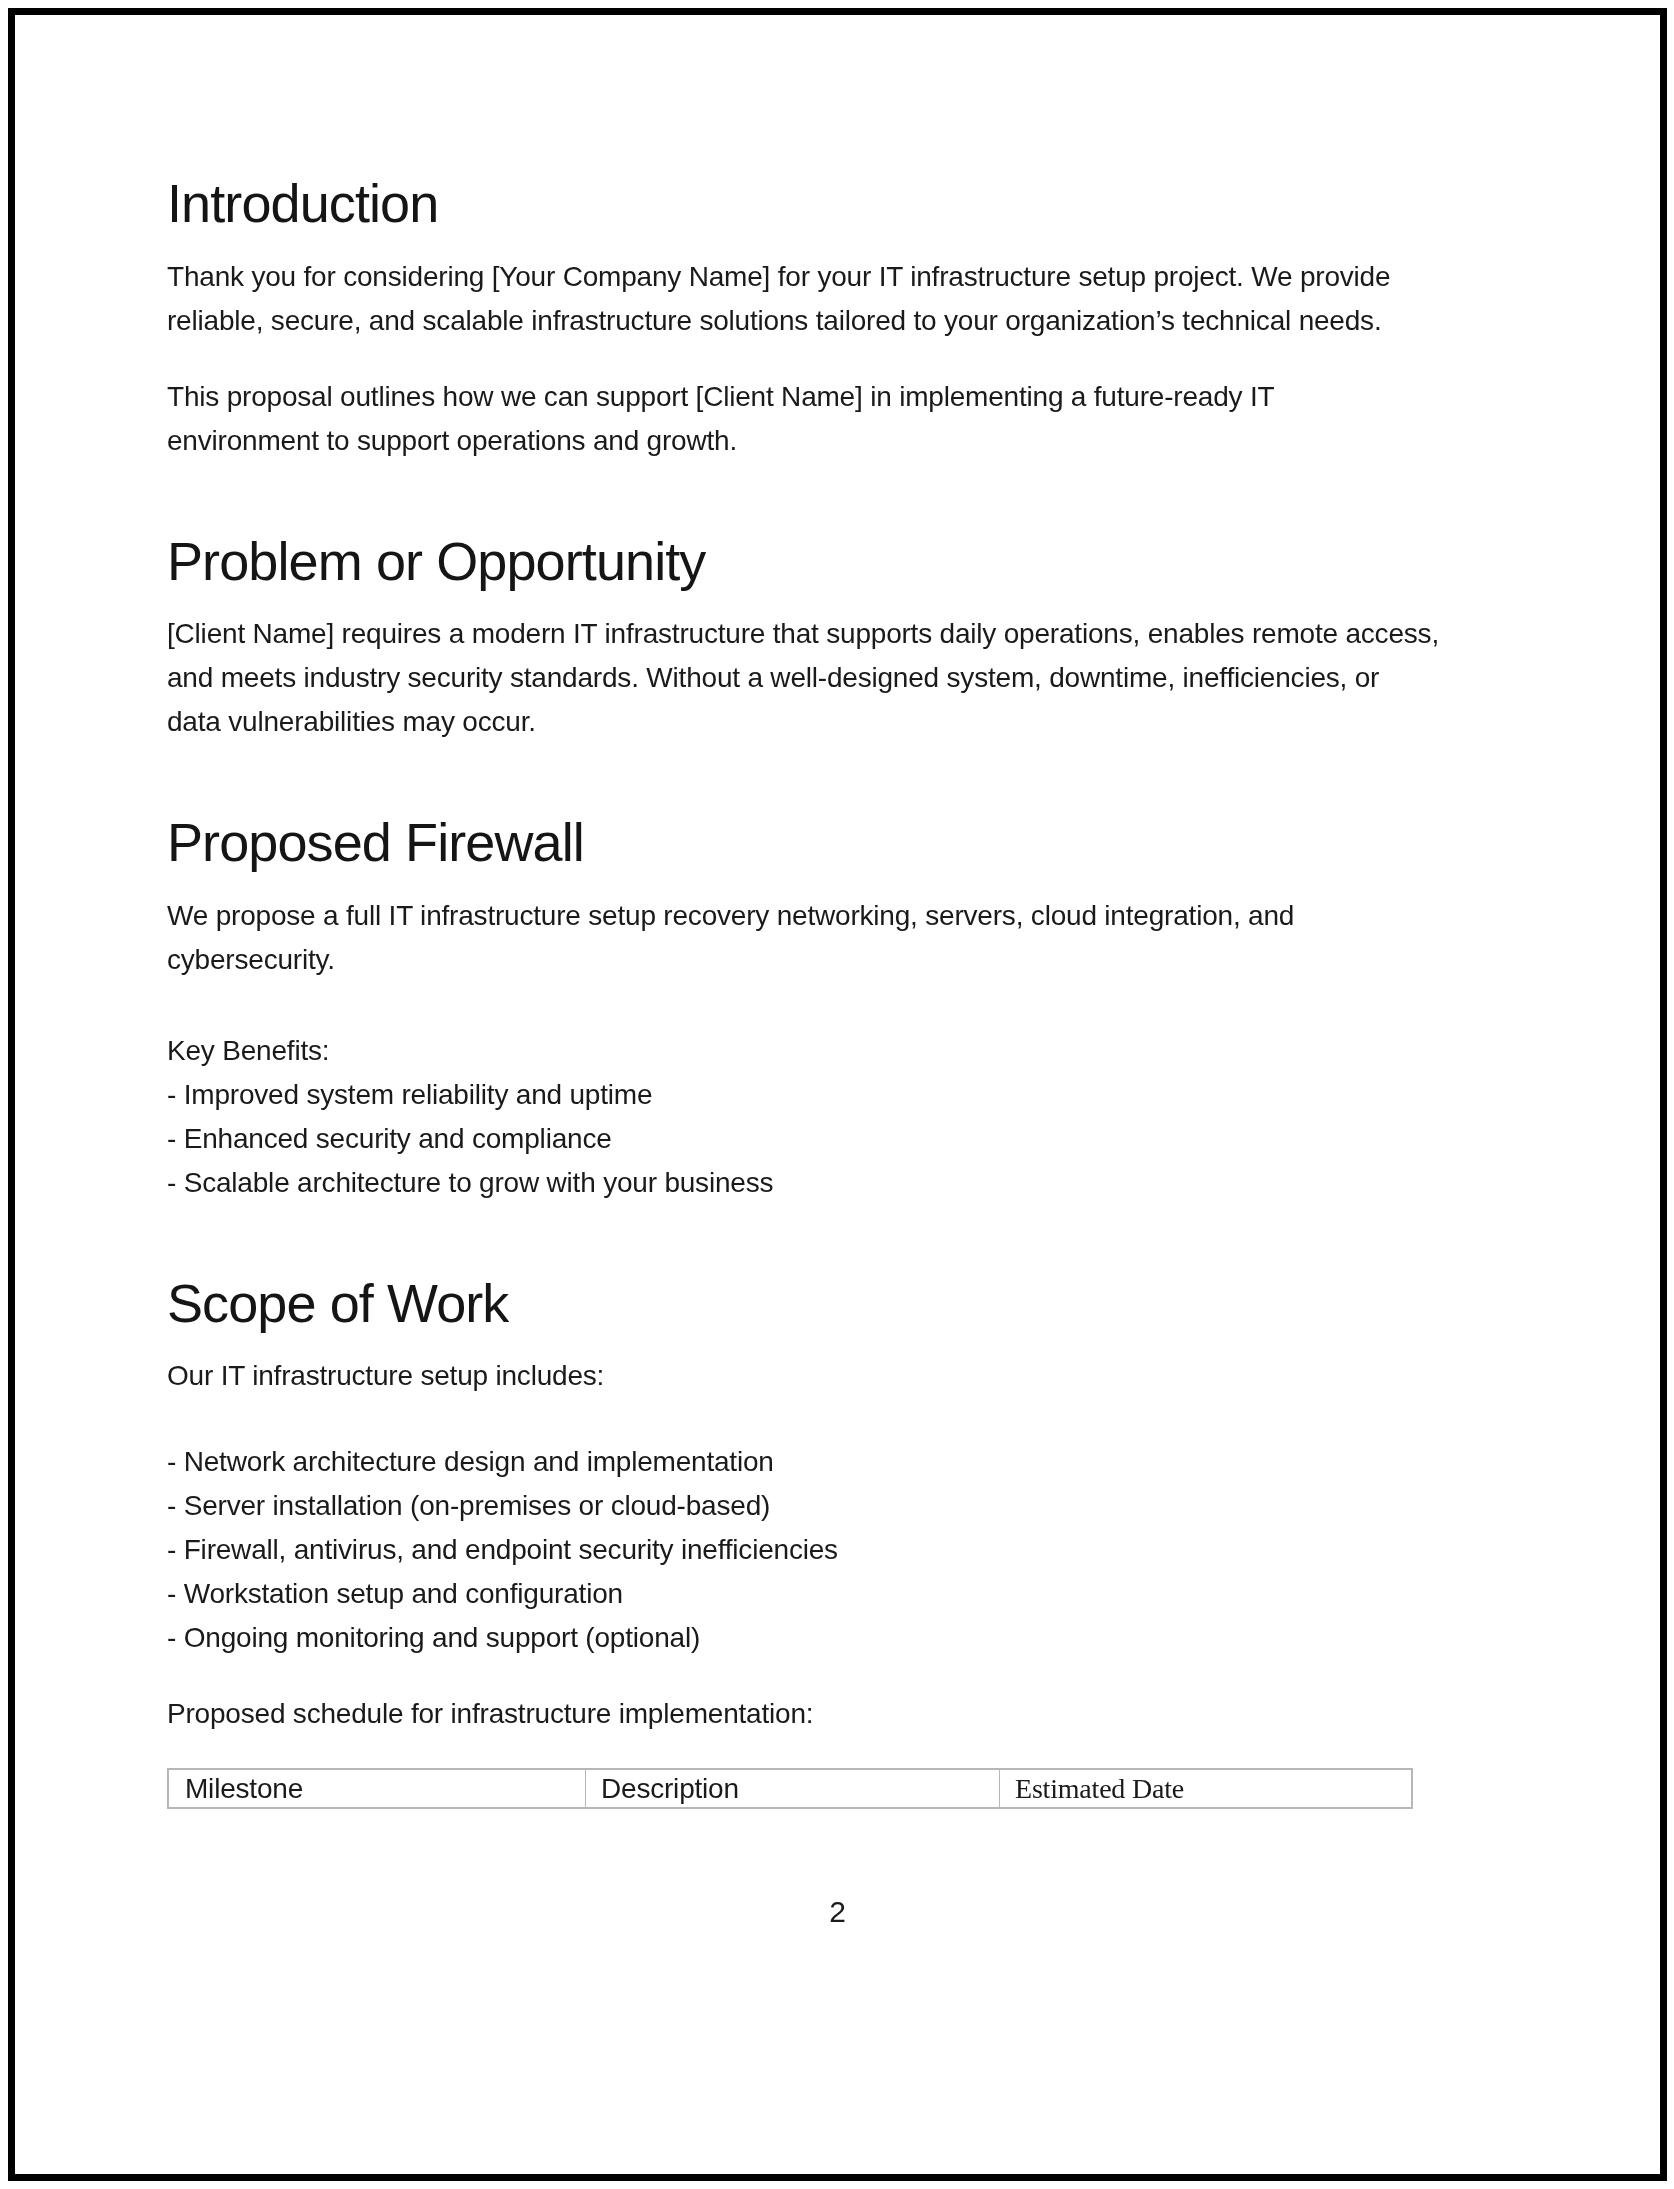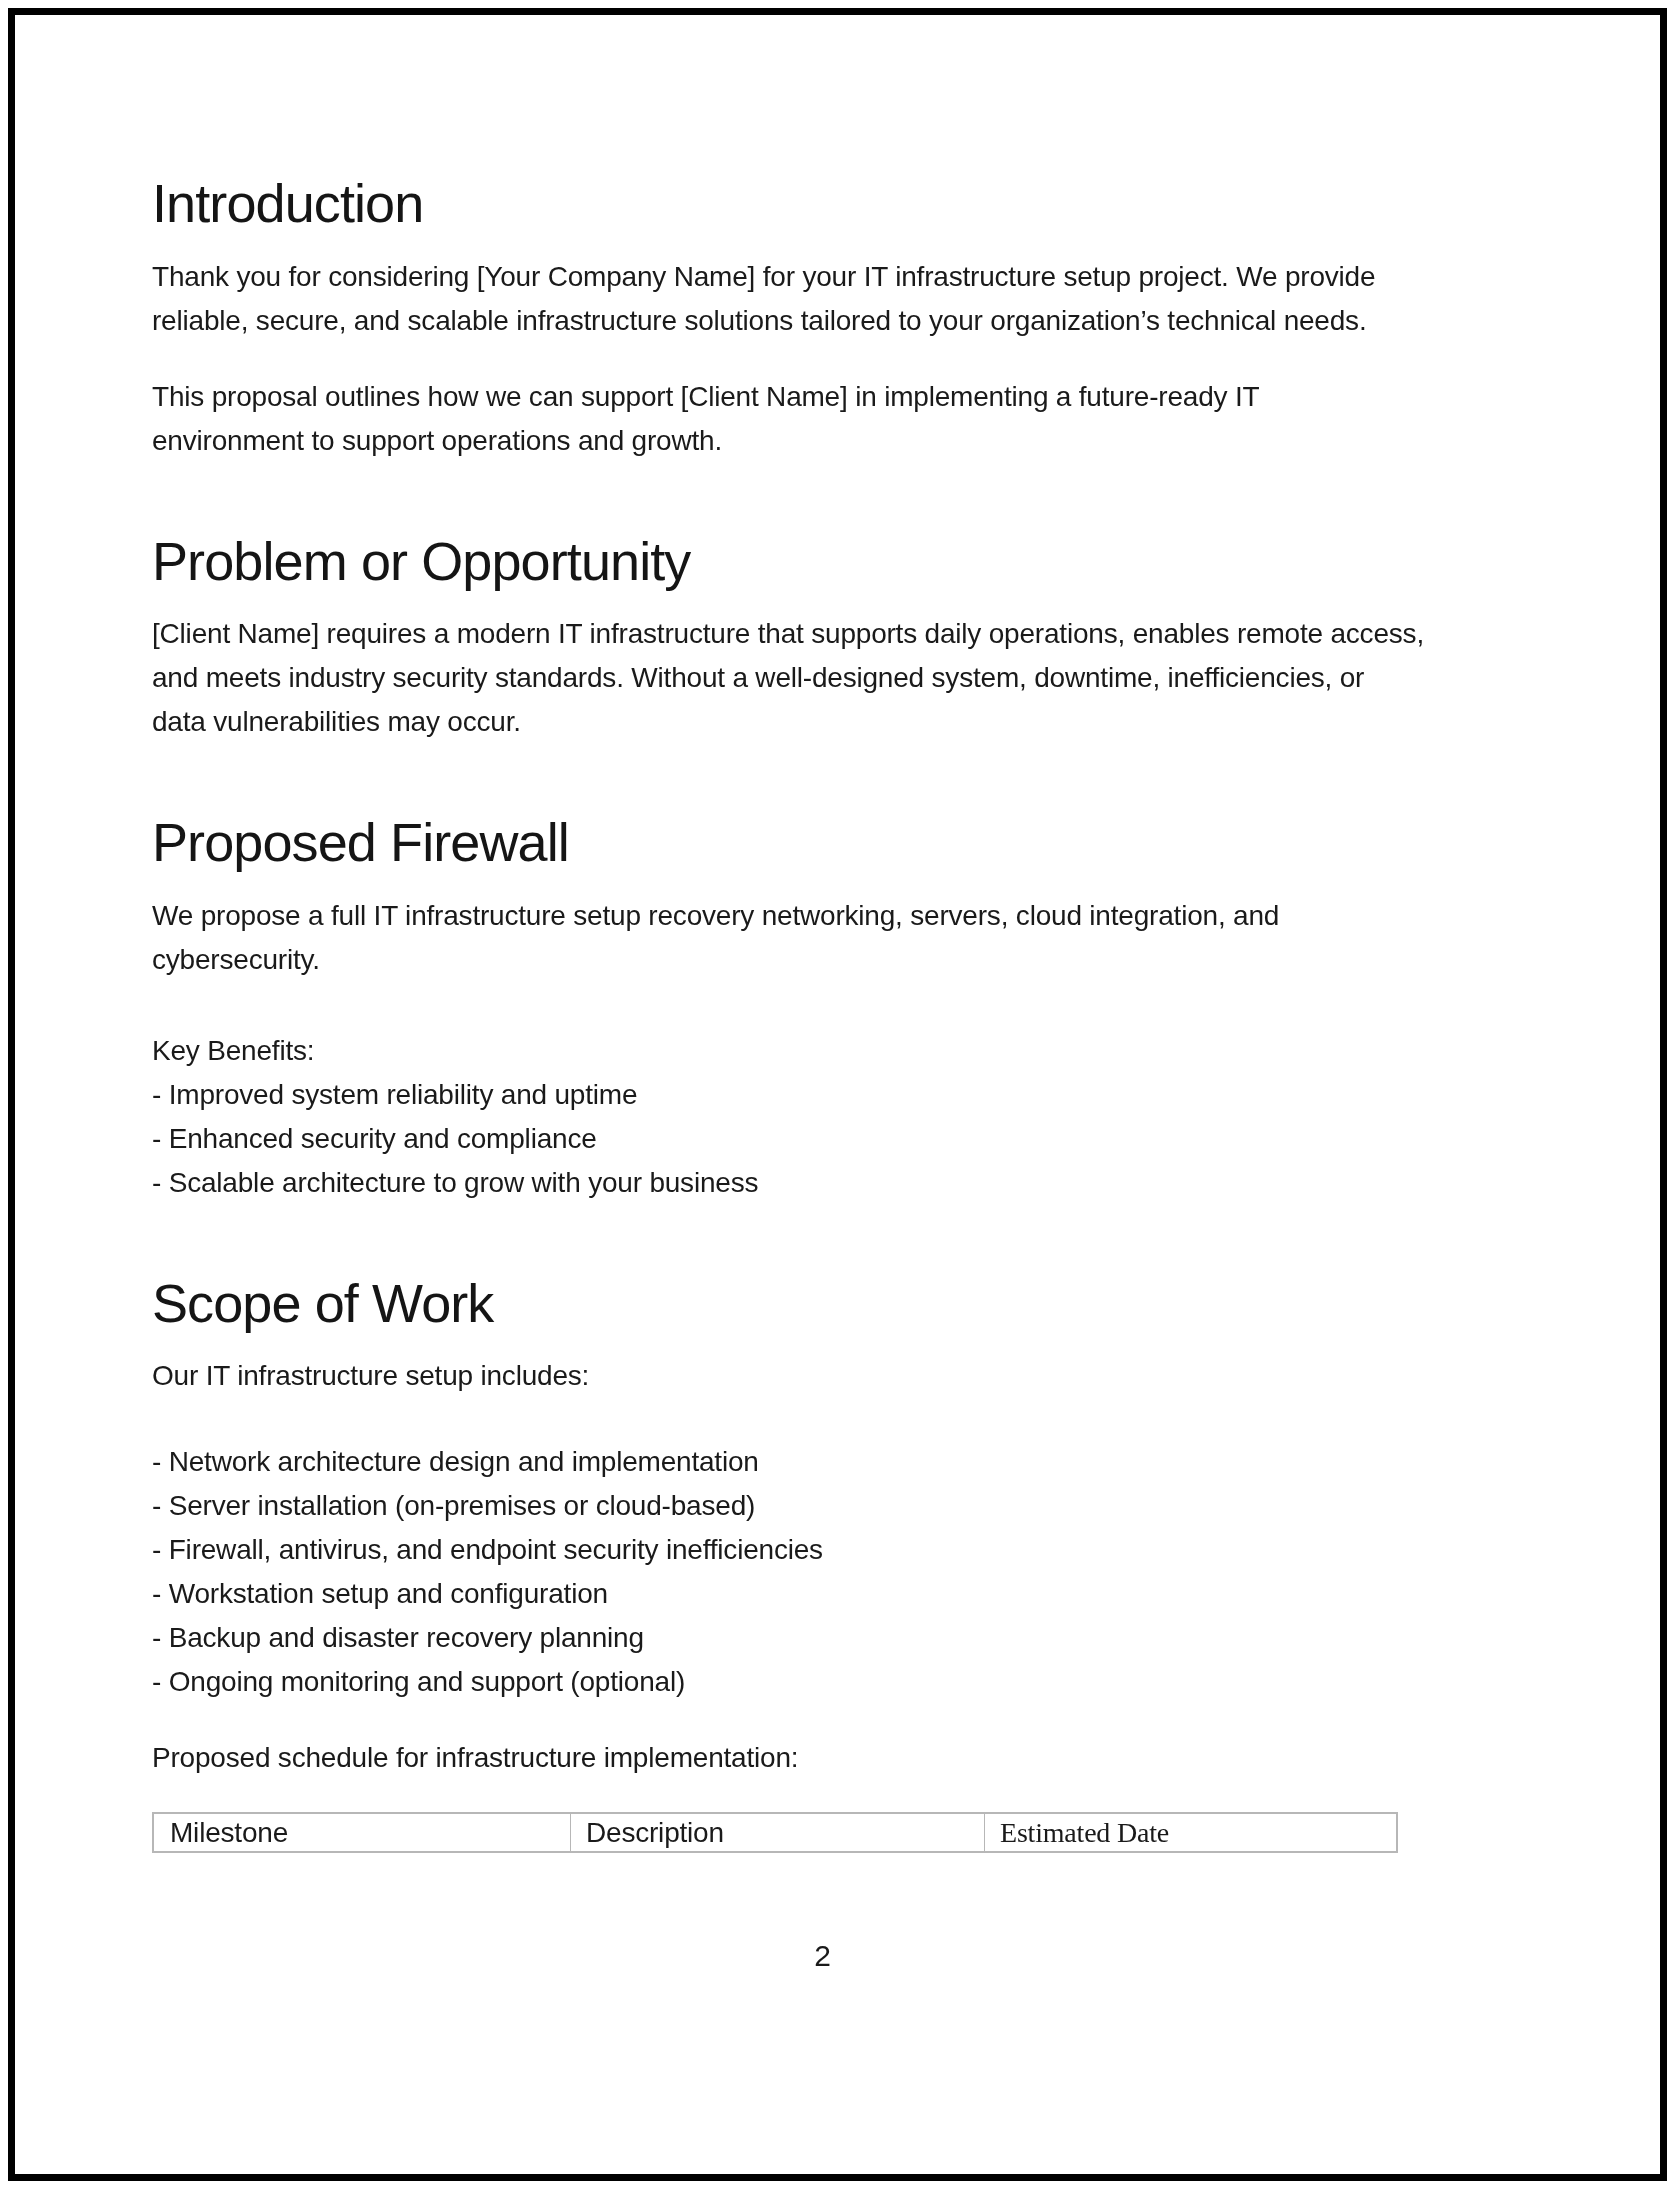--- a/index.html
+++ b/index.html
@@ -14,21 +14,21 @@
   }
   .page-frame {
     position: absolute;
     top: 8px; left: 8px; right: 8px; bottom: 8px;
     border: 7px solid #000000;
     pointer-events: none;
   }
   .content {
     position: absolute;
     top: 0;
-    left: 152px;
+    left: 167px;
     width: 1341px;
     padding-top: 170px;
   }
   .doc-h {
     font-size: 54px;
     line-height: 67px;
     font-weight: 400;
     letter-spacing: -0.9px;
     color: #151515;
     margin: 65px 0 17.6px 0;
@@ -120,21 +120,20 @@
     <section>
       <h1 class="doc-h">Scope of Work</h1>
       <div class="para">
         <div class="tline">Our IT infrastructure setup includes:</div>
       </div>
       <div class="para block-gap-md">
         <div class="tline">- Network architecture design and implementation</div>
         <div class="tline">- Server installation (on-premises or cloud-based)</div>
         <div class="tline">- Firewall, antivirus, and endpoint security inefficiencies</div>
         <div class="tline">- Workstation setup and configuration</div>
-        <div class="tline">- Backup and disaster recovery planning</div>
         <div class="tline">- Ongoing monitoring and support (optional)</div>
       </div>
     </section>
 
     <section>
       <div class="para">
         <div class="tline">Proposed schedule for infrastructure implementation:</div>
       </div>
       <div class="ttable">
         <div class="tcell tcell-1">Milestone</div>

